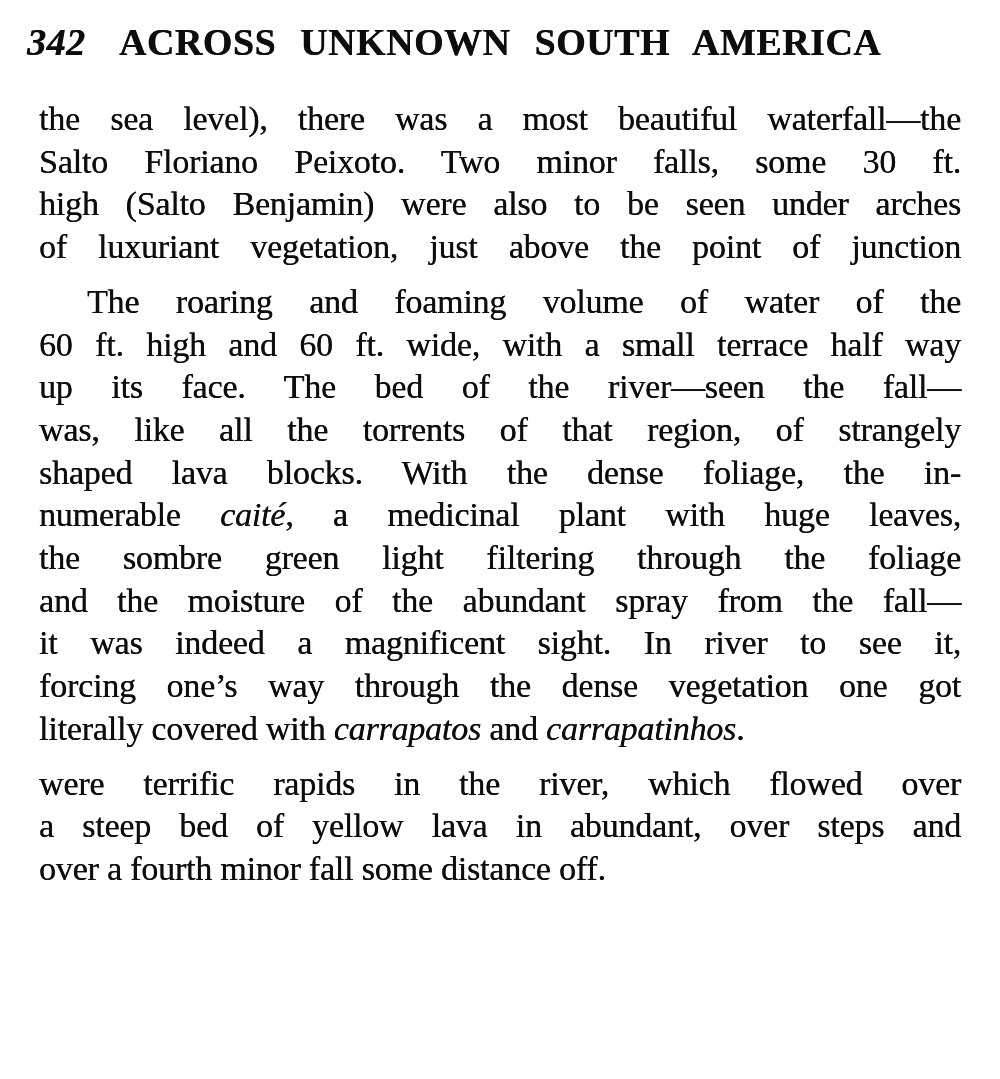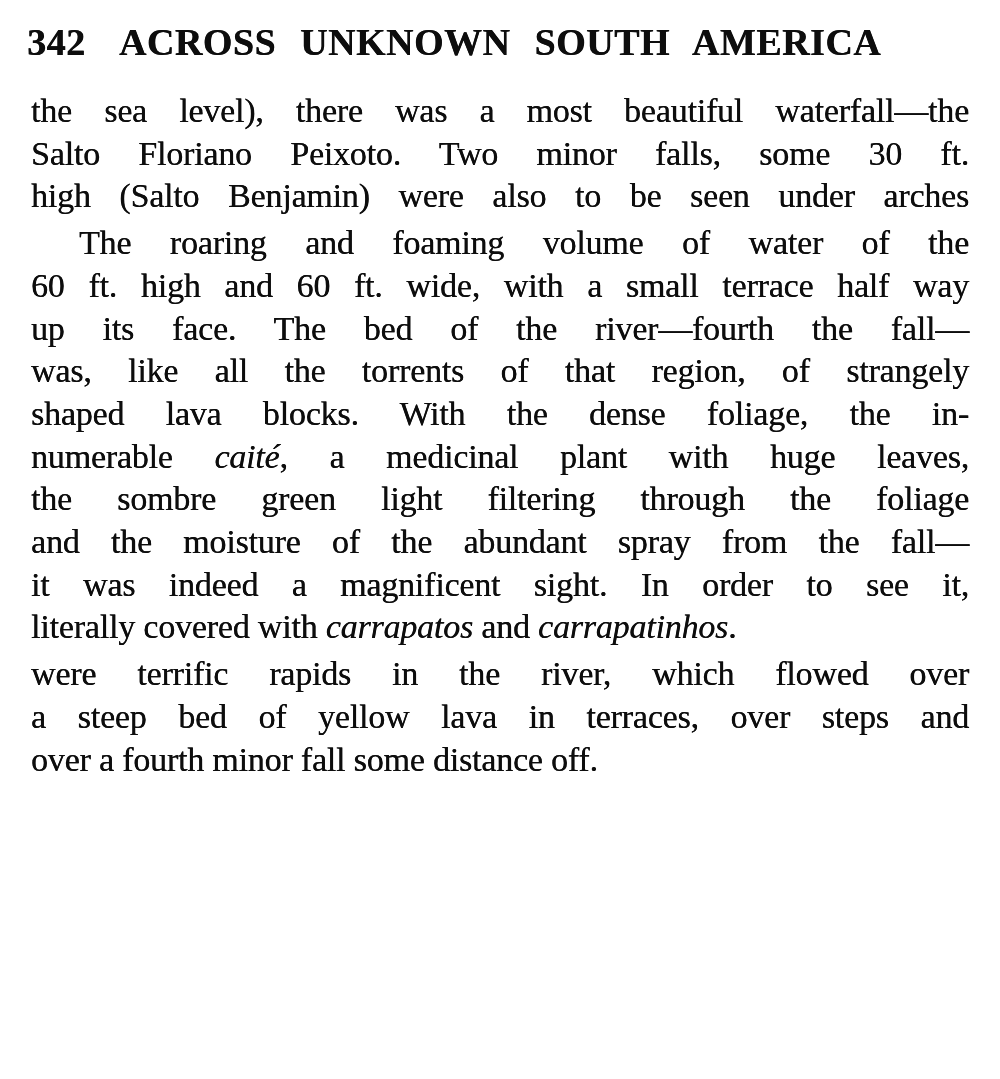--- a/index.html
+++ b/index.html
@@ -24,38 +24,39 @@
     font-weight: bold;
     font-size: 38px;
     line-height: 40px;
     letter-spacing: 0.5px;
     text-shadow: 0.4px 0 0 currentColor;
   }
   .page-num {
     position: absolute;
     left: 27px;
     top: 0;
+    font-style: italic;
   }
   .running-title {
     display: block;
     text-align: center;
     word-spacing: 14px;
     font-family: Liberation Serif, serif;
   }
   .body-text {
     position: absolute;
     top: 86px;
     left: 27px;
     width: 946px;
     font-size: 34px;
     line-height: 42.7px;
     letter-spacing: -0.2px;
     text-shadow: 0.3px 0 0 currentColor;
   }
-  .paragraph { margin: 4px; }
+  .paragraph { margin: 12px; }
   .line {
     text-align: justify;
     text-align-last: justify;
   }
   .line.last {
     text-align-last: left;
   }
   .line.indent {
     text-indent: 48px;
   }
@@ -69,32 +70,34 @@
 <div class="page" style="--paper: #ffffff; --ink: #0d0d0d;">
   <header class="running-header">
     <span class="page-num">342</span>
     <span class="running-title">ACROSS UNKNOWN SOUTH AMERICA</span>
   </header>
   <main class="body-text" id="body-text">
       <div class="paragraph">
         <div class="line">the sea level), there was a most beautiful waterfall—the</div>
         <div class="line">Salto Floriano Peixoto. Two minor falls, some 30 ft.</div>
         <div class="line">high (Salto Benjamin) were also to be seen under arches</div>
+        <div class="line">of luxuriant vegetation, just above the point of junction</div>
       </div>
       <div class="paragraph">
         <div class="line indent">The roaring and foaming volume of water of the</div>
         <div class="line">60 ft. high and 60 ft. wide, with a small terrace half way</div>
-        <div class="line">up its face. The bed of the river—fourth the fall—</div>
+        <div class="line">up its face. The bed of the river—seen the fall—</div>
         <div class="line">was, like all the torrents of that region, of strangely</div>
         <div class="line">shaped lava blocks. With the dense foliage, the in-</div>
         <div class="line">numerable <i>caité</i>, a medicinal plant with huge leaves,</div>
         <div class="line">the sombre green light filtering through the foliage</div>
         <div class="line">and the moisture of the abundant spray from the fall—</div>
-        <div class="line">it was indeed a magnificent sight. In order to see it,</div>
+        <div class="line">it was indeed a magnificent sight. In river to see it,</div>
+        <div class="line">forcing one’s way through the dense vegetation one got</div>
         <div class="line last">literally covered with <i>carrapatos</i> and <i>carrapatinhos</i>.</div>
       </div>
       <div class="paragraph">
         <div class="line">were terrific rapids in the river, which flowed over</div>
-        <div class="line">a steep bed of yellow lava in terraces, over steps and</div>
+        <div class="line">a steep bed of yellow lava in abundant, over steps and</div>
         <div class="line last">over a fourth minor fall some distance off.</div>
       </div>
     </main>
 </div>
 
 </body></html>

